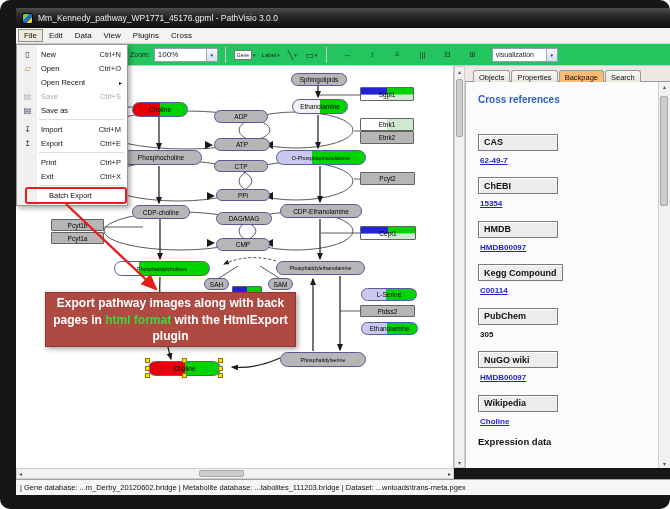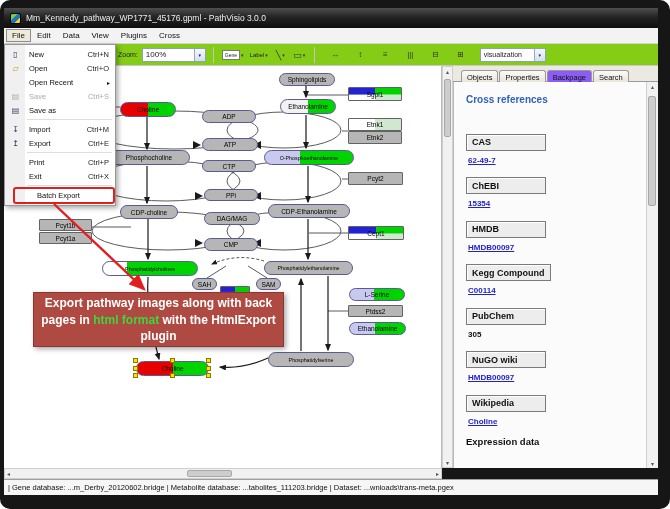--- a/index.html
+++ b/index.html
@@ -1,35 +1,35 @@
 <!DOCTYPE html>
 <html><head>
 <meta charset="utf-8">
 <style>
   html,body{margin:0;padding:0;background:#fff;}
   *{box-sizing:border-box;}
   .screen{position:relative;width:670px;height:509px;background:#161616;border-radius:10px;
     font-family:"Liberation Sans","DejaVu Sans",sans-serif;overflow:hidden;}
-  .window{position:absolute;left:4px;top:8px;width:654px;height:430px;background:#f0f0f0;}
+  .window{position:absolute;left:16px;top:8px;width:654px;height:430px;background:#f0f0f0;}
 
   
   .titlebar{position:absolute;left:0;top:0;width:654px;height:20px;
     background:linear-gradient(180deg,#4e4e4e,#242424 45%,#0e0e0e);
     display:flex;align-items:center;gap:5px;padding-left:6px;color:#efefef;font-size:8.5px;}
   .appicon{width:11px;height:11px;border-radius:2px;
     background:linear-gradient(135deg,#7ac943 0 38%,#1b75bc 38% 68%,#f7d117 68%);border:1px solid #000;}
 
   
   .menubar{position:absolute;left:0;top:20px;width:654px;height:16px;background:#f3f3f3;
     border-bottom:1px solid #d6d6d6;display:flex;align-items:center;padding-left:2px;font-size:8px;color:#111;}
   .mitem{padding:2px 6px;}
   .mitem.active{border:1px solid #8f8f8f;background:#efe9d9;padding:1px 5px;}
 
   
-  .toolbar{position:absolute;left:0;top:36px;width:654px;height:22px;background:#84cc16;
+  .toolbar{position:absolute;left:0;top:36px;width:654px;height:22px;background:#22c55e;
     border-bottom:1px solid #c9c9c9;display:flex;align-items:center;gap:4px;padding-left:114px;font-size:7px;color:#222;}
   .combo{height:14px;background:#fff;border:1px solid #8fa0b0;display:flex;align-items:center;
     font-size:8px;padding-left:3px;}
   .combo .arrowbox{margin-left:auto;width:11px;height:100%;display:flex;align-items:center;justify-content:center;
     background:linear-gradient(#f4f8fc,#d4e0ee);border-left:1px solid #9aaabb;font-size:5px;color:#224;}
   .tsep{width:1px;height:16px;background:#c4c4c4;margin:0 3px;}
   .tbtn{height:16px;min-width:15px;display:flex;align-items:center;justify-content:center;font-size:9px;color:#333;padding:0 1px;}
   .drop{font-size:5px;margin-left:1px;color:#333;}
   .gene-chip{border:1px solid #777;background:#fff;font-size:5px;padding:1px 2px;color:#222;}
   .lbl-chip{font-size:6px;color:#222;}
@@ -60,21 +60,21 @@
   .thumb-h{position:absolute;left:182px;top:1px;width:45px;height:7px;background:#cdcdcd;border:1px solid #a8a8a8;border-radius:2px;}
   .thumb-v{position:absolute;left:1px;top:12px;width:7px;height:58px;background:#cdcdcd;border:1px solid #a8a8a8;border-radius:2px;}
   .sarrow{padding:1px 2px;}
 
   
   .panel{position:absolute;left:449px;top:58px;width:205px;height:402px;background:#ece9e2;z-index:20;}
   .tabsrow{position:absolute;left:0;top:0;width:205px;height:16px;border-bottom:1px solid #9a9a9a;padding-left:8px;}
   .tab{display:inline-block;padding:2px 5px 3px;font-size:7.5px;color:#111;
     background:linear-gradient(#fbfaf7,#e3dfd4);border:1px solid #9a9a9a;border-bottom:none;
     border-radius:3px 3px 0 0;margin-right:1px;}
-  .tab.active{background:#8b5cf6;position:relative;top:0px;padding-bottom:5px;}
+  .tab.active{background:#fdba74;position:relative;top:0px;padding-bottom:5px;}
   .pcontent{position:absolute;left:0;top:16px;width:193px;height:386px;background:#fbfbfb;
     border-left:1px solid #b9b9b9;padding:12px 0 0 12px;overflow:hidden;}
   .pheading{color:#3060c0;font-weight:bold;font-size:10px;margin-bottom:26px;}
   .sec-title{display:inline-block;min-width:80px;border:1px solid #7a7a7a;background:#ededed;
     box-shadow:1px 1px 0 #fff inset;font-size:9px;font-weight:bold;padding:2.5px 5px;color:#111;}
   .sec{margin-bottom:9px;}
   .sec-val{margin:5px 0 10px 2px;font-size:8px;font-weight:bold;}
   .link{color:#2222cc;font-weight:bold;text-decoration:underline;}
   .plain{color:#111;}
   .pfooter{font-weight:bold;font-size:9.5px;color:#111;margin-top:4px;}

